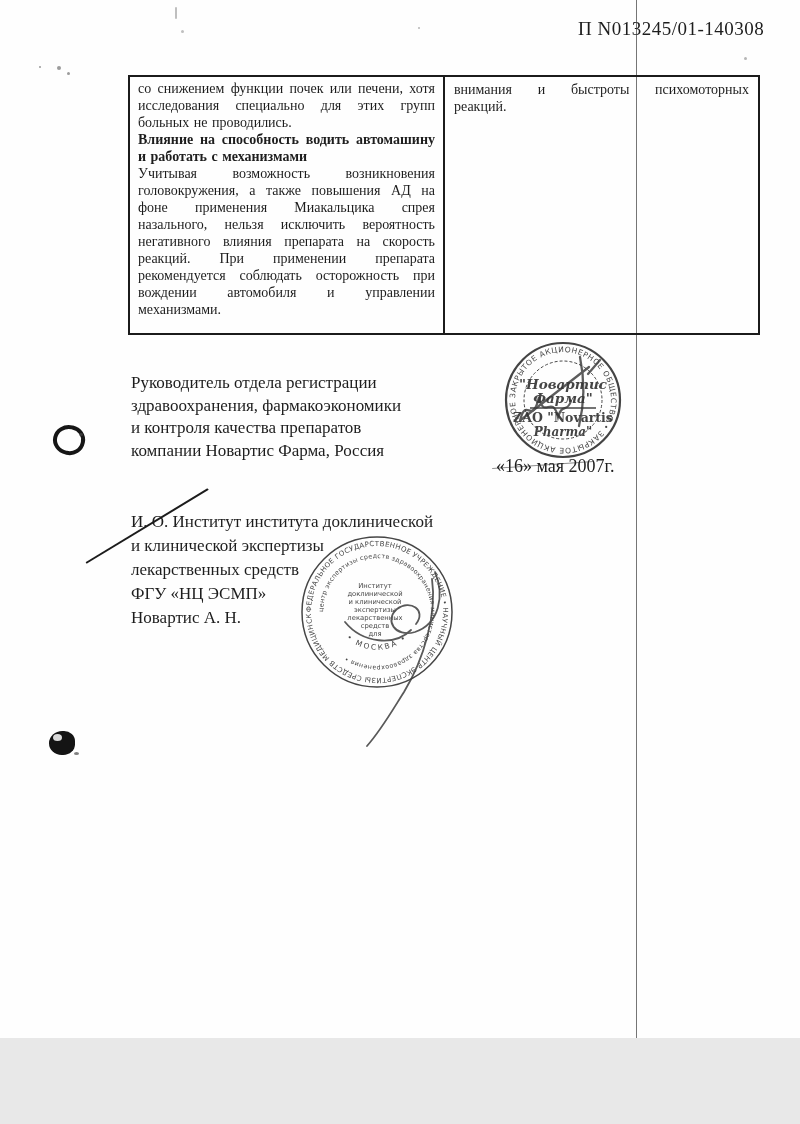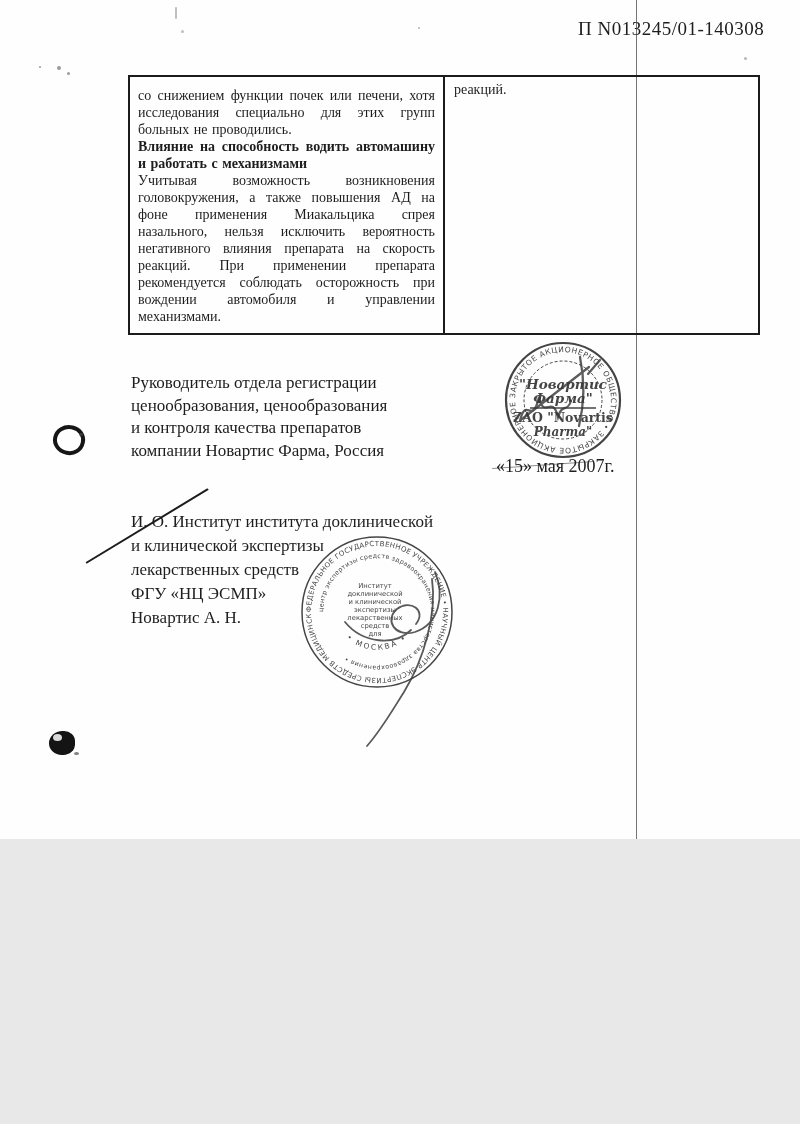--- a/index.html
+++ b/index.html
@@ -1,25 +1,25 @@
 <!DOCTYPE html>
 <html><head>
 <meta charset="utf-8">
 <style>
   html,body{margin:0;padding:0;background:#e8e8e8;}
-  .page{position:relative;width:800px;height:839px;background:#fefefe;overflow:hidden;
+  .page{position:relative;width:800px;height:1038px;background:#fefefe;overflow:hidden;
         font-family:"Liberation Serif", serif;color:#1d1d1d;}
   .reg-number{position:absolute;top:18px;left:578px;font-size:19px;letter-spacing:.5px;white-space:nowrap;}
   .fold-line{position:absolute;left:636px;top:0;width:1px;height:1124px;background:#3a3a3a;opacity:.7;}
 
   .info-table{position:absolute;left:128px;top:75px;width:632px;height:260px;box-sizing:border-box;
               border:2px solid #1b1b1b;display:flex;background:transparent;}
   .cell{box-sizing:border-box;font-size:14px;line-height:17px;text-align:justify;overflow:hidden;}
   .cell p{margin:0;}
-  .cell-left{width:315px;border-right:2px solid #1b1b1b;padding:10px 8px 0 8px;word-spacing:1px;}
+  .cell-left{width:315px;border-right:2px solid #1b1b1b;padding:3px 8px 0 8px;word-spacing:1px;}
   .cell-right{flex:1;padding:4px 9px 0 9px;}
   .cell-right .jline{text-align:justify;text-align-last:justify;}
   .bold-italic{font-weight:bold;}
 
   .sig-block{position:absolute;font-size:17px;}
   .sig1{left:131px;top:372px;line-height:22.6px;}
   .sig2{left:131px;top:510px;line-height:24px;}
   .date-text{position:absolute;white-space:nowrap;}
   .date1{left:496px;top:456px;font-size:18px;}
   .date2{left:520px;top:600px;font-size:17px;letter-spacing:.5px;}
@@ -49,32 +49,33 @@
 
   <div class="fold-line"></div>
 
   <div class="info-table">
     <div class="cell cell-left">
       <p>со снижением функции почек или печени, хотя исследования специально для этих групп больных не проводились.</p>
       <p class="bold-italic">Влияние на способность водить автомашину и работать с механизмами</p>
       <p>Учитывая возможность возникновения головокружения, а также повышения АД на фоне применения Миакальцика спрея назального, нельзя исключить вероятность негативного влияния препарата на скорость реакций. При применении препарата рекомендуется соблюдать осторожность при вождении автомобиля и управлении механизмами.</p>
     </div>
     <div class="cell cell-right">
+      <div class="jline">внимания и быстроты психомоторных</div>
       <div>реакций.</div>
     </div>
   </div>
 
   <div class="sig-block sig1">
     <div>Руководитель отдела регистрации</div>
-    <div>ценообразования, ценообразования</div>
+    <div>здравоохранения, фармакоэкономики</div>
     <div>и контроля качества препаратов</div>
     <div>компании Новартис Фарма, Россия</div>
   </div>
 
-  <div class="date-text date1">«15» мая 2007г.</div>
+  <div class="date-text date1">«16» мая 2007г.</div>
   <div class="pen-stroke strike-date1"></div>
 
   <svg class="stamp stamp-novartis" width="142" height="142" viewBox="0 0 142 142">
     <circle cx="71" cy="71" r="57" fill="none" stroke="#2b2b2b" stroke-width="2.2"></circle>
     <circle cx="71" cy="71" r="39" fill="none" stroke="#2b2b2b" stroke-width="1" stroke-dasharray="3,2"></circle>
     <defs>
       <path id="nsArc" d="M 23,71 a 48,48 0 1,1 0,0.01"></path>
     </defs>
     <text font-family="DejaVu Sans, sans-serif" font-size="7.6" letter-spacing="0.6">
       <textPath href="#nsArc" startOffset="2">ЗАКРЫТОЕ АКЦИОНЕРНОЕ ОБЩЕСТВО • ЗАКРЫТОЕ АКЦИОНЕРНОЕ ОБЩЕСТВО •</textPath>

